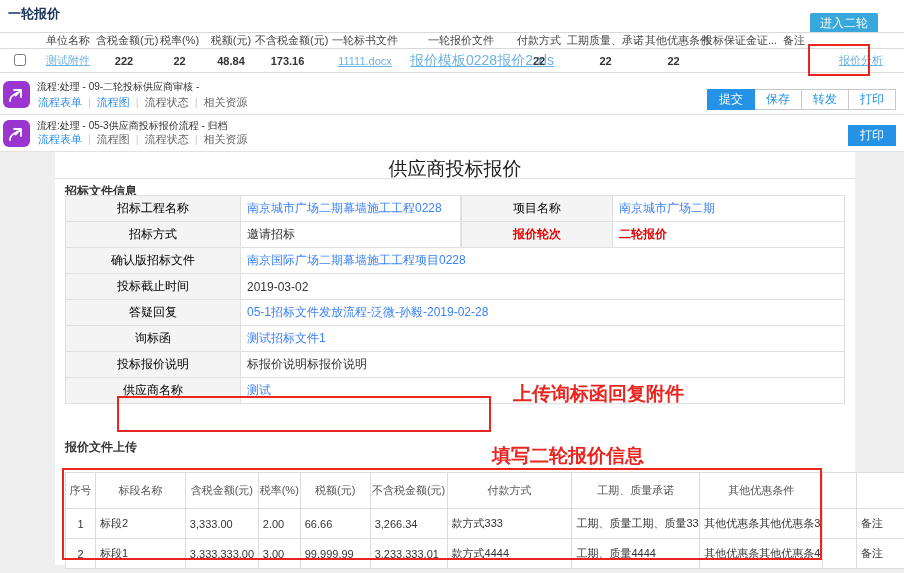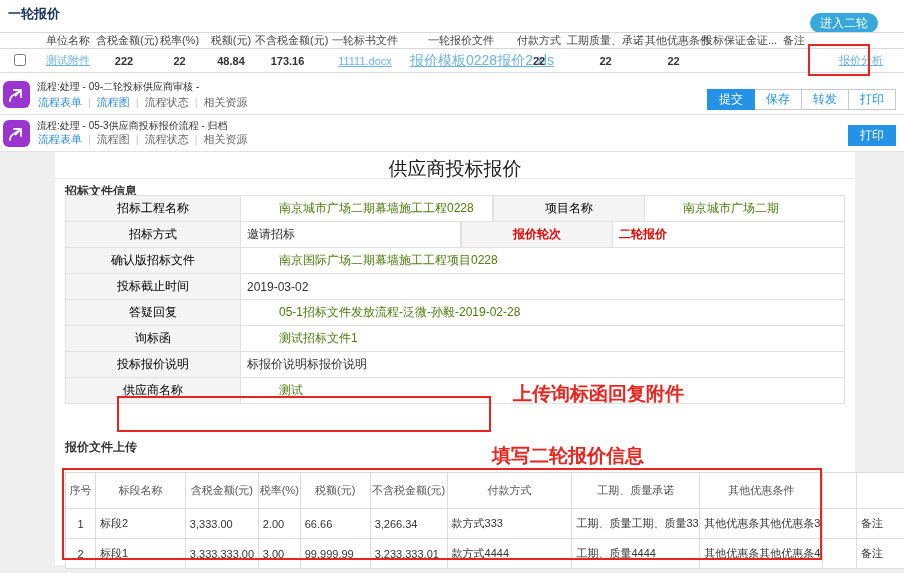--- a/index.html
+++ b/index.html
@@ -2,21 +2,21 @@
 <html><head>
 <meta charset="utf-8">
 <style>
   * { margin:0; padding:0; box-sizing:border-box; }
   html,body { background:#fff; }
   body { font-family:"Liberation Sans","DejaVu Sans",sans-serif; }
   .screen { position:relative; width:904px; height:573px; background:#fff; overflow:hidden; font-size:12px; color:#333; }
 
   
   .r1-title { position:absolute; top:5px; left:8px; font-size:13px; font-weight:bold; color:#16325c; }
-  .enter-btn { position:absolute; top:13px; right:26px; height:20px; padding:0 10px; background:#38a8dc; color:#fff; border:none; border-radius:10px; font-size:12px; cursor:pointer; }
+  .enter-btn { position:absolute; top:13px; right:26px; height:20px; padding:0 10px; background:#38a8dc; color:#fff; border:none; border-radius:2px; font-size:12px; cursor:pointer; }
   .r1-table { position:absolute; top:32px; left:0; width:904px; }
   .r1-hrow { display:flex; height:17px; align-items:center; border-top:1px solid #d9d9d9; border-bottom:1px solid #d9d9d9; font-size:11px; color:#444; }
   .r1-drow { display:flex; height:24px; align-items:center; border-bottom:1px solid #dcdcdc; font-size:11px; }
   .r1c { text-align:center; white-space:nowrap; overflow:visible; }
   .c0{width:40px;} .c1{width:56px;} .c2{width:56px;} .c3{width:55px;} .c4{width:48px;}
   .c5{width:65px;} .c6{width:90px;} .c7{width:102px;} .c8{width:54px;} .c9{width:79px;}
   .c10{width:57px;} .c11{width:68px;} .c12{width:48px;} .c13{width:86px;}
   .num { font-weight:600; color:#333; }
   a.lblue { color:#6cb2e2; text-decoration:underline; cursor:pointer; }
   .small-file { font-size:14px; }
@@ -48,21 +48,21 @@
   .sec1 { top:31px; }
   .sec2 { top:287px; }
 
   
   .form-table { position:absolute; left:10px; top:43px; width:780px; border-top:1px solid #e0e0e0; border-left:1px solid #e0e0e0; }
   .f-row { display:flex; border-bottom:1px solid #e0e0e0; min-height:26px; }
   .f-label { width:175px; background:#f4f4f4; border-right:1px solid #e0e0e0; display:flex; align-items:center; justify-content:center; color:#000000; text-align:center; }
   .f-label.l2 { width:152px; border-left:1px solid #e0e0e0; }
   .f-value { flex:1; display:flex; align-items:center; padding:0 6px; border-right:1px solid #e0e0e0; }
   .f-value.v1 { flex:none; width:220px; }
-  .blue-val { color:#4d7c0f;margin-left:32px; }
+  .blue-val { color:#3b82f6; }
   .red-val { color:#e60000; font-weight:bold; }
   .f-row.attach { min-height:34px; }
   .attach-val { gap:5px; }
   .file-name { color:#8a8a8a; }
   .file-size { color:#333; margin-left:auto; margin-right:14px; }
 
   
   .q-table { position:absolute; left:10px; top:320px; width:886px; border-top:1px solid #dcdcdc; border-left:1px solid #dcdcdc; background:#fff; }
   .q-row { display:flex; border-bottom:1px solid #dcdcdc; }
   .q-row.head { height:36px; color:#555; }

